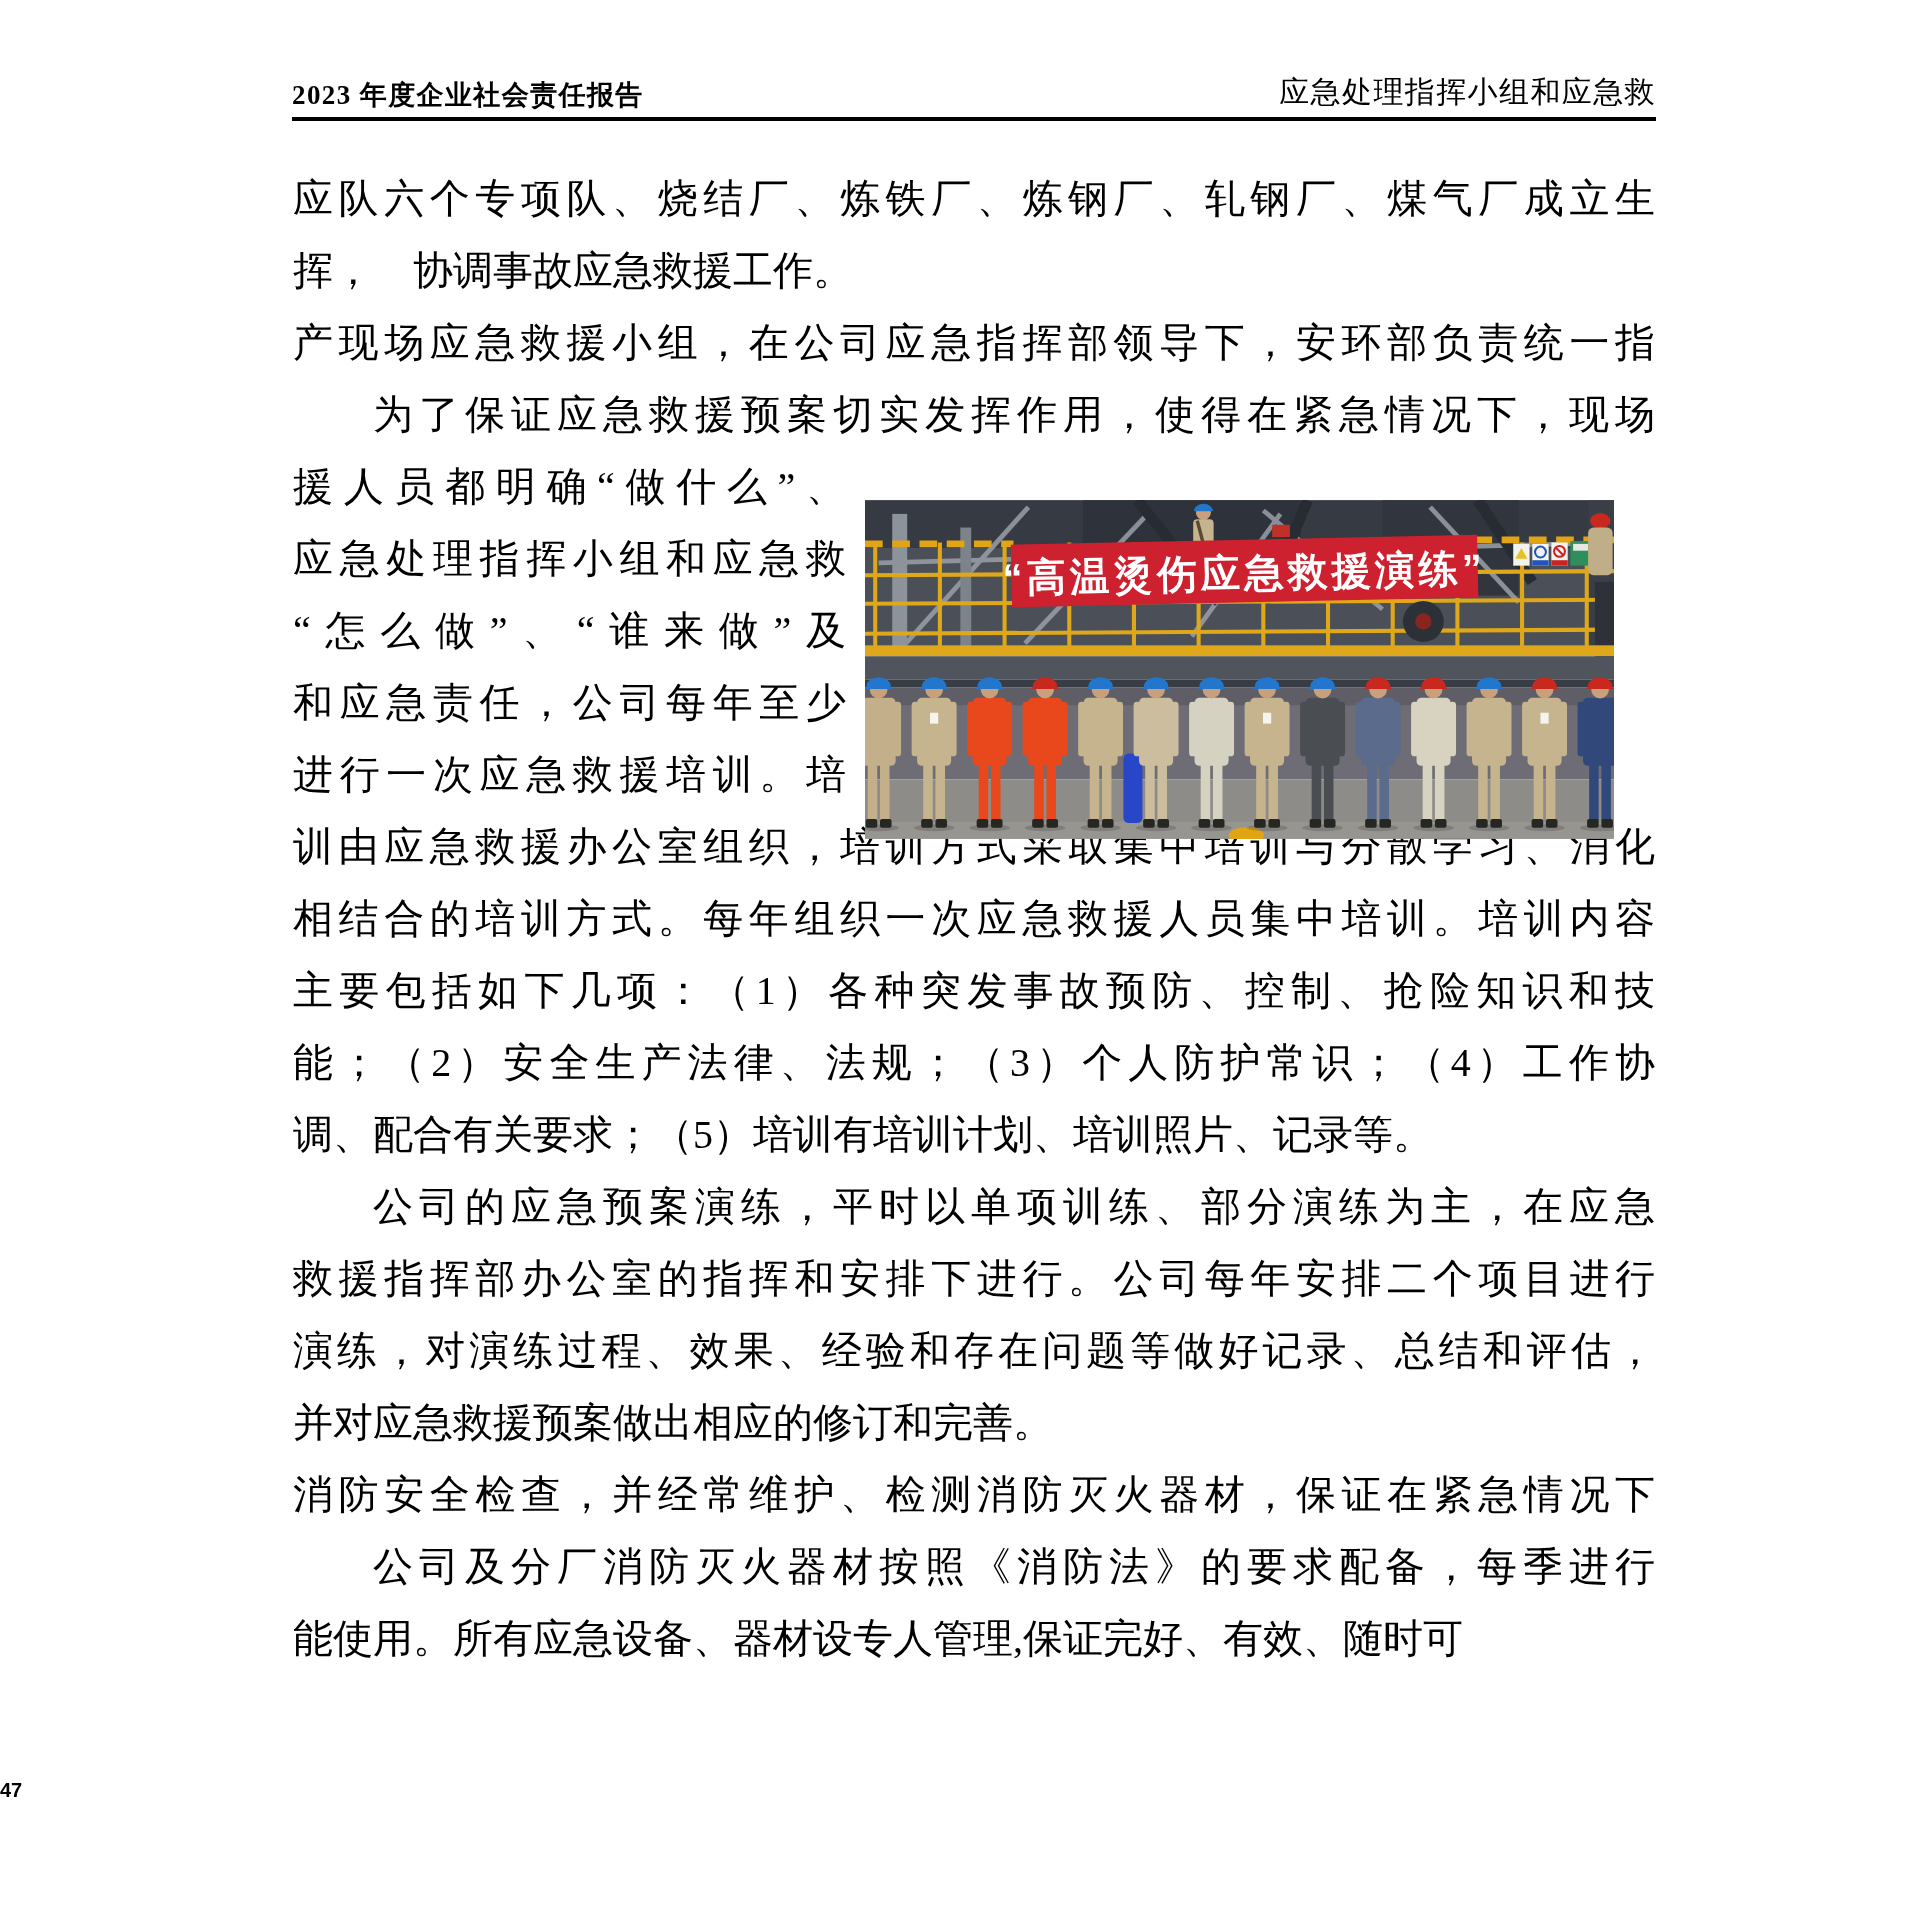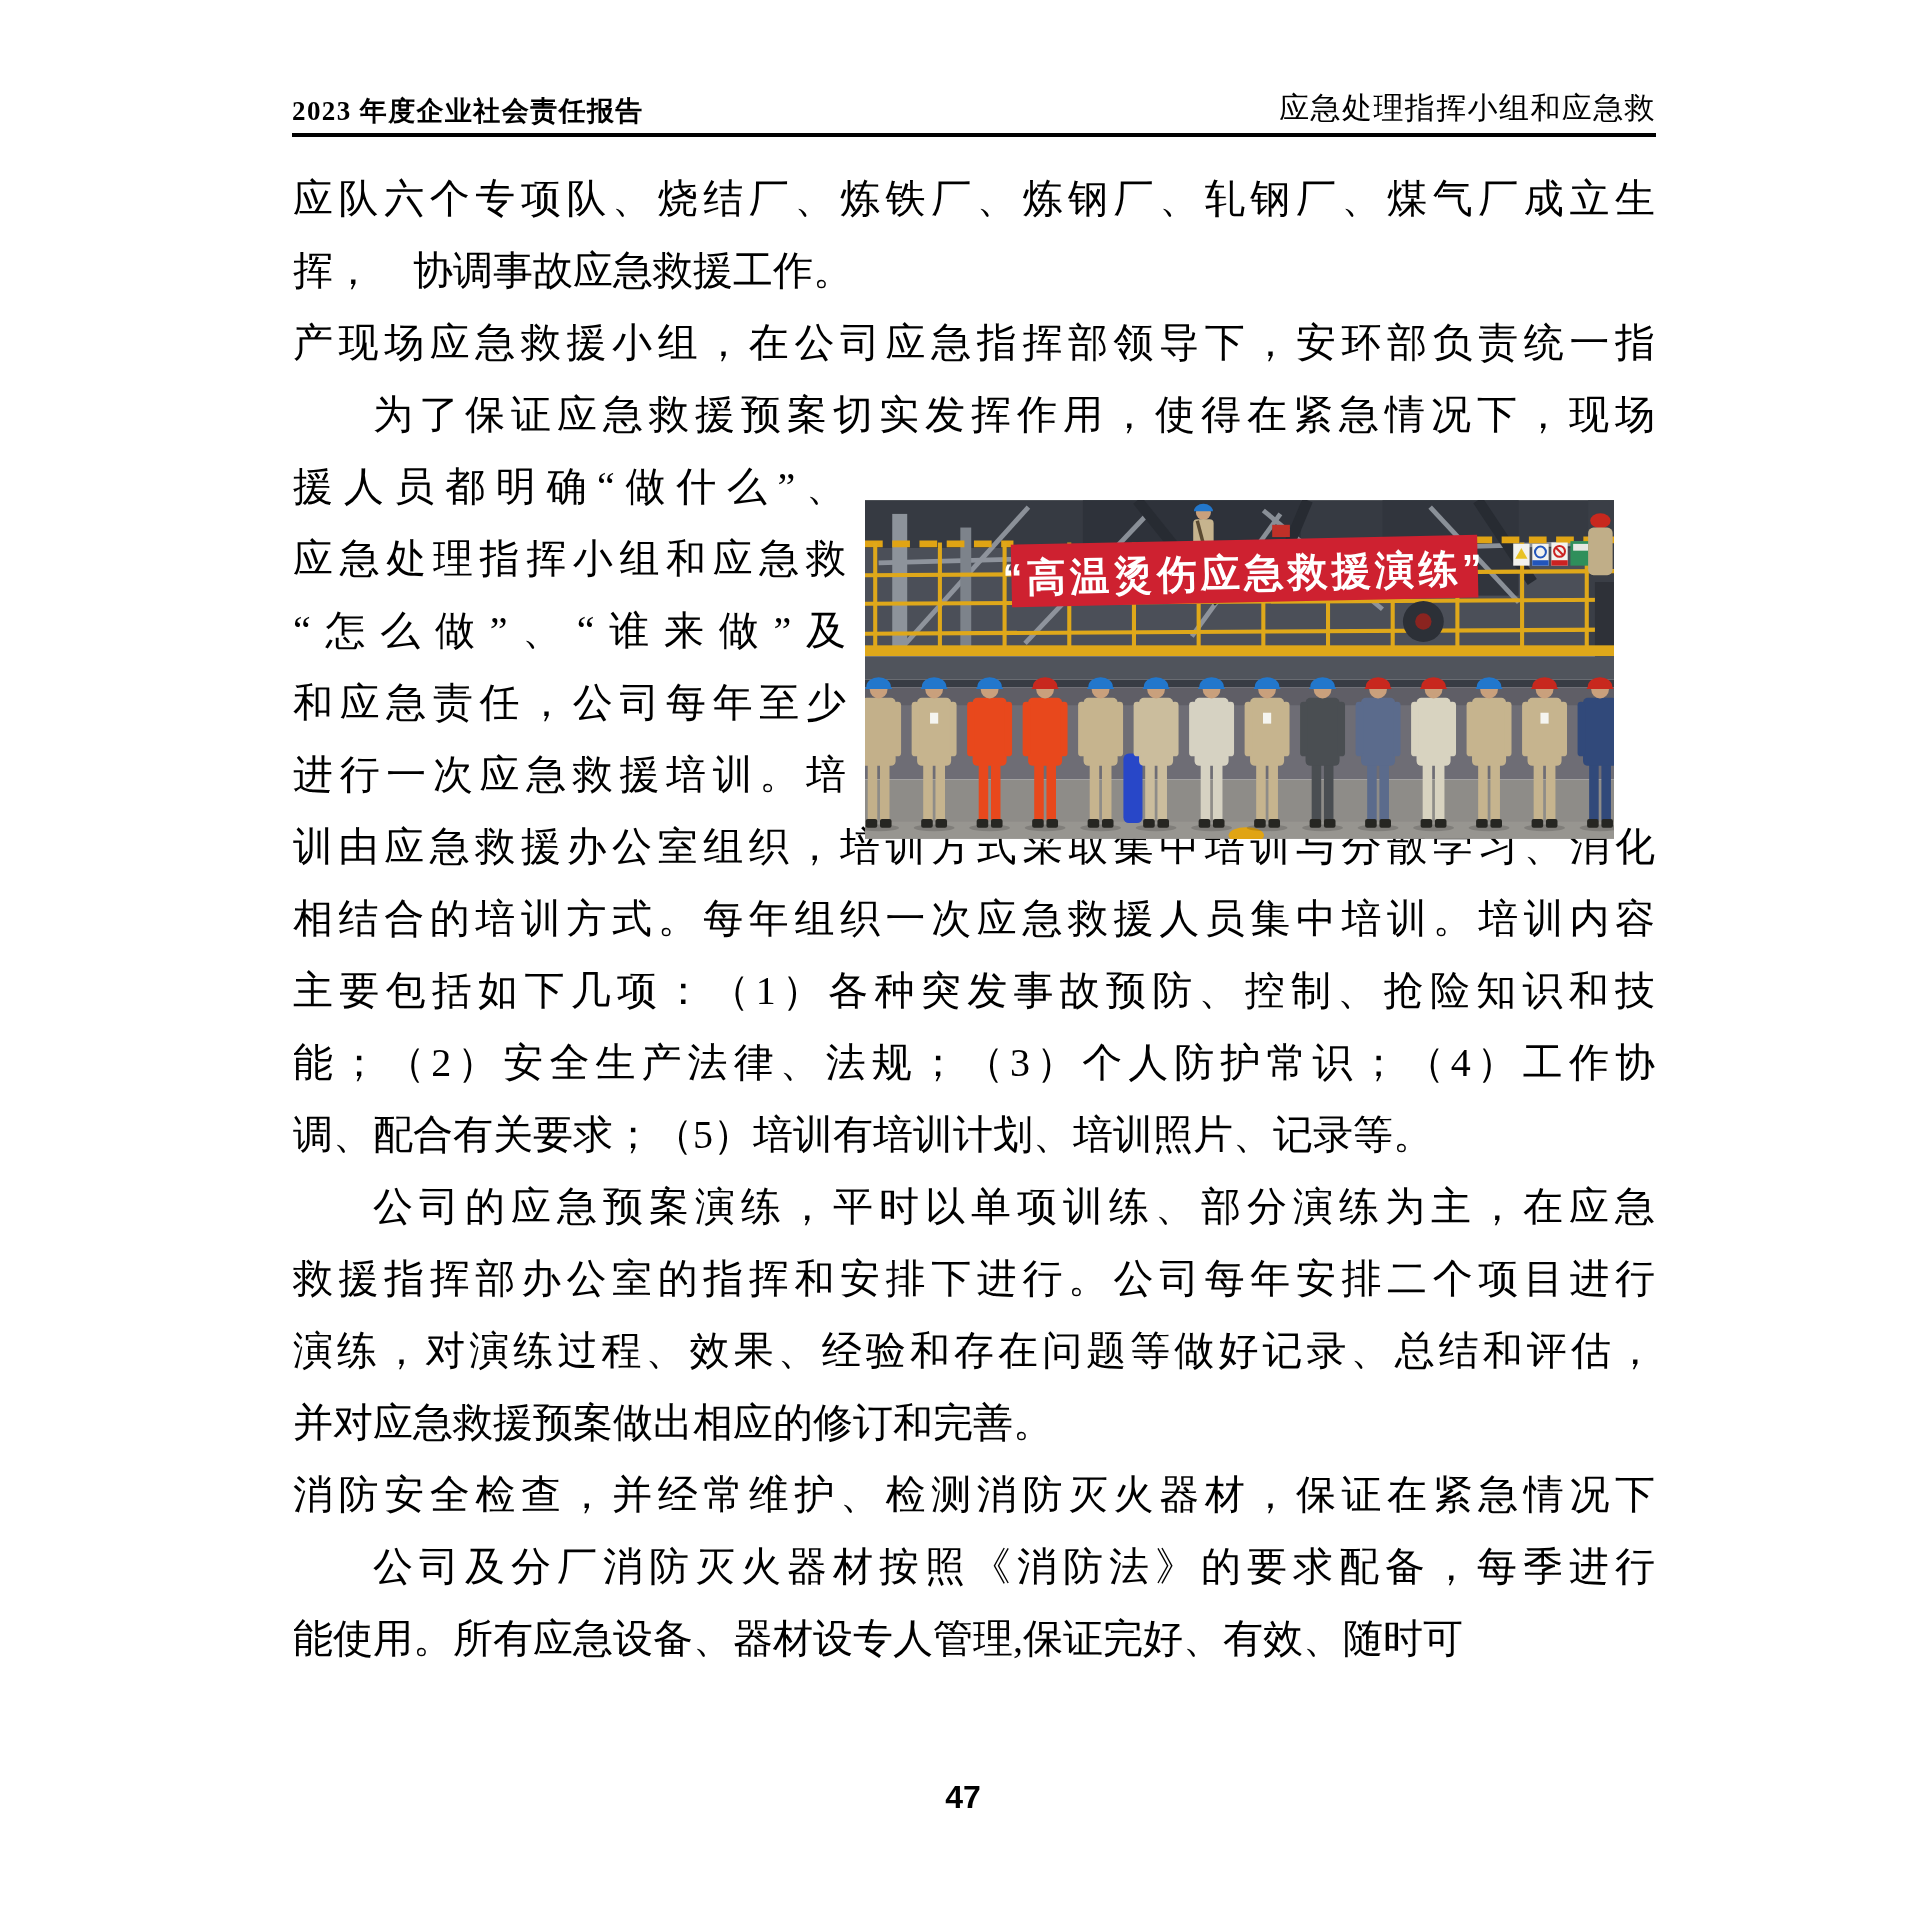--- a/index.html
+++ b/index.html
@@ -18,21 +18,20 @@
     left:292px;
     width:1364px;
     top:72px;
     height:49px;
     border-bottom:4.1px solid #000;
     display:flex;
     justify-content:space-between;
     align-items:flex-end;
     padding-bottom:4.1px;
     box-sizing:border-box;
-    margin-top:16px;
   }
   .header .left{
     font-size:27px;
     font-weight:bold;
     letter-spacing:1.4px;
   }
   .header .right{
     font-size:30px;
     letter-spacing:1.4px;
   }
@@ -72,22 +71,22 @@
   .photo svg{display:block;}
   .photo text{
     font-family:"Liberation Sans","DejaVu Sans",sans-serif;
   }
   
   .pagenum{
     position:absolute;
     left:0;
     width:1926px;
     top:1779px;
-    text-align:center;
-    font-size:32px;
+    text-align:left;
+    font-size:20px;
     font-weight:bold;
     font-family:"Liberation Sans","DejaVu Sans",sans-serif;
   }
 </style>
 </head>
 <body>
 
 <div class="page">
 
   <div class="header">

